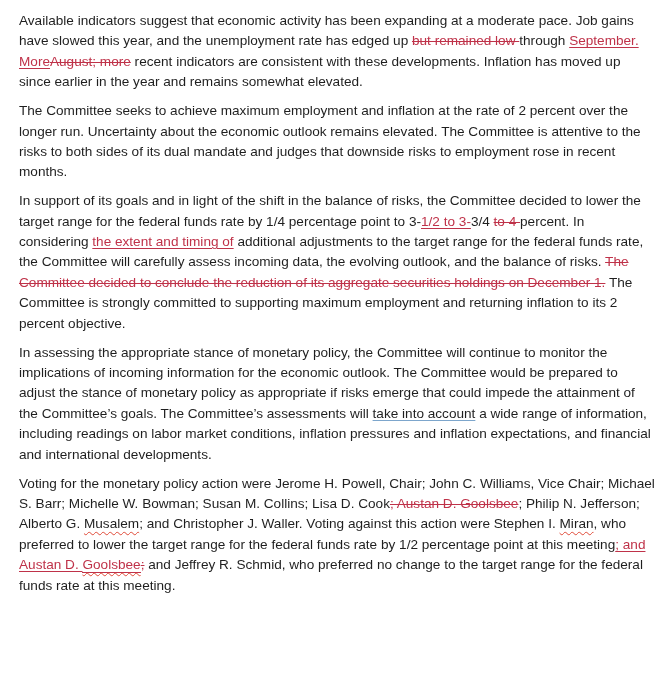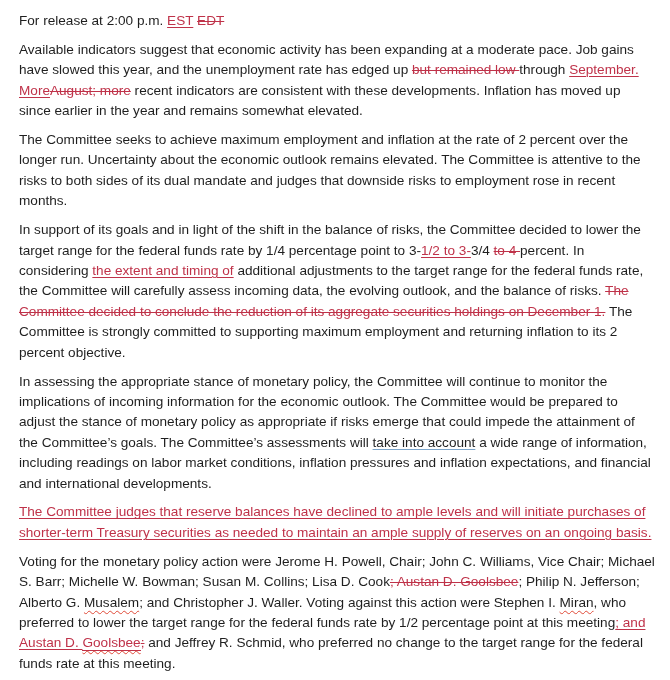--- a/index.html
+++ b/index.html
@@ -57,21 +57,19 @@
     text-decoration: underline wavy var(--squiggle);
     text-decoration-thickness: 1px;
     text-underline-offset: 3px;
   }
 </style>
 </head>
 <body>
 
 <div class="page">
   <div>
-      <p class="para"><span class="run-normal">For release at 2:00 p.m. </span><span class="run-ins">EST</span><span class="run-normal"> </span><span class="run-del">EDT</span></p>
       <p class="para"><span class="run-normal">Available indicators suggest that economic activity has been expanding at a moderate pace. Job gains have slowed this year, and the unemployment rate has edged up </span><span class="run-del">but remained low </span><span class="run-normal">through </span><span class="run-ins">September. More</span><span class="run-del">August; more</span><span class="run-normal"> recent indicators are consistent with these developments. Inflation has moved up since earlier in the year and remains somewhat elevated.</span></p>
       <p class="para"><span class="run-normal">The Committee seeks to achieve maximum employment and inflation at the rate of 2 percent over the longer run. Uncertainty about the economic outlook remains elevated. The Committee is attentive to the risks to both sides of its dual mandate and judges that downside risks to employment rose in recent months.</span></p>
       <p class="para"><span class="run-normal">In support of its goals and in light of the shift in the balance of risks, the Committee decided to lower the target range for the federal funds rate by 1/4 percentage point to 3-</span><span class="run-ins">1/2 to 3-</span><span class="run-normal">3/4 </span><span class="run-del">to 4 </span><span class="run-normal">percent. In considering </span><span class="run-ins">the extent and timing of</span><span class="run-normal"> additional adjustments to the target range for the federal funds rate, the Committee will carefully assess incoming data, the evolving outlook, and the balance of risks. </span><span class="run-del">The Committee decided to conclude the reduction of its aggregate securities holdings on December 1.</span><span class="run-normal"> The Committee is strongly committed to supporting maximum employment and returning inflation to its 2 percent objective.</span></p>
       <p class="para"><span class="run-normal">In assessing the appropriate stance of monetary policy, the Committee will continue to monitor the implications of incoming information for the economic outlook. The Committee would be prepared to adjust the stance of monetary policy as appropriate if risks emerge that could impede the attainment of the Committee’s goals. The Committee’s assessments will </span><span class="run-format">take into account</span><span class="run-normal"> a wide range of information, including readings on labor market conditions, inflation pressures and inflation expectations, and financial and international developments.</span></p>
-      <p class="para"><span class="run-ins">The Committee judges that reserve balances have declined to ample levels and will initiate purchases of shorter-term Treasury securities as needed to maintain an ample supply of reserves on an ongoing basis.</span></p>
       <p class="para"><span class="run-normal">Voting for the monetary policy action were Jerome H. Powell, Chair; John C. Williams, Vice Chair; Michael S. Barr; Michelle W. Bowman; Susan M. Collins; Lisa D. Cook</span><span class="run-del">; Austan D. Goolsbee</span><span class="run-normal">; Philip N. Jefferson; Alberto G. </span><span class="run-spell">Musalem</span><span class="run-normal">; and Christopher J. Waller. Voting against this action were Stephen I. </span><span class="run-spell">Miran</span><span class="run-normal">, who preferred to lower the target range for the federal funds rate by 1/2 percentage point at this meeting</span><span class="run-ins">; and Austan D. </span><span class="run-ins-spell">Goolsbee</span><span class="run-del">;</span><span class="run-normal"> and Jeffrey R. Schmid, who preferred no change to the target range for the federal funds rate at this meeting.</span></p>
     </div>
 </div>
 
 </body></html>

